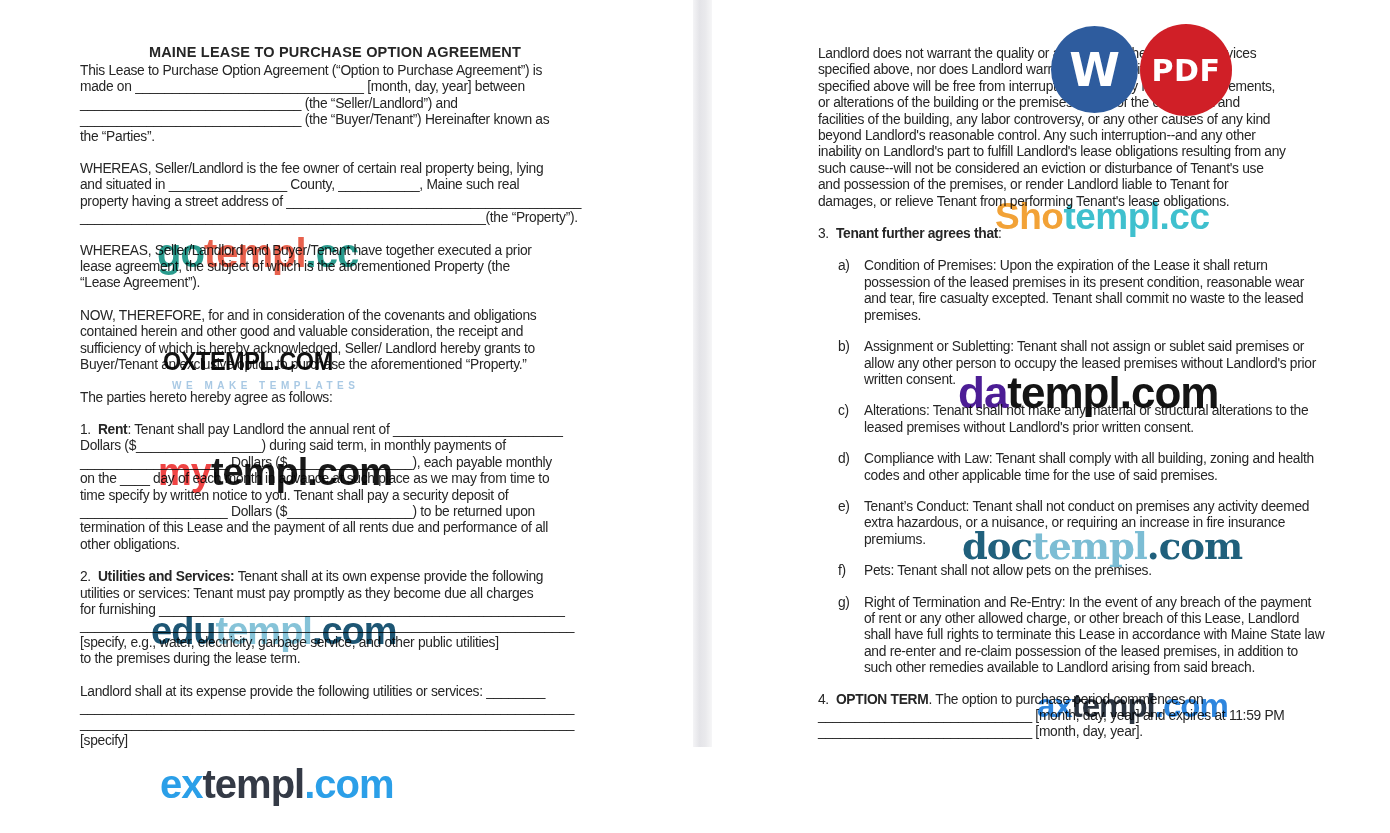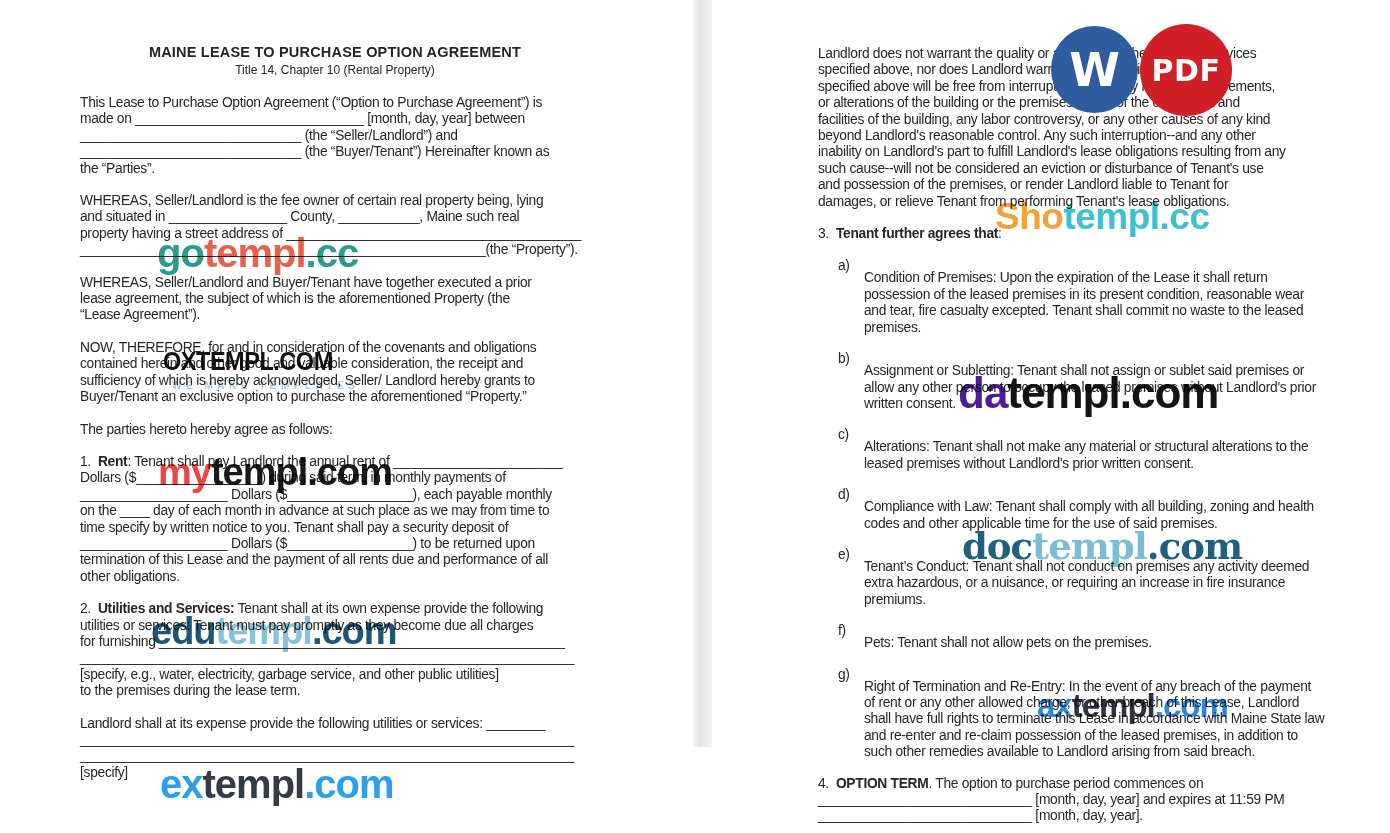--- a/index.html
+++ b/index.html
@@ -20,21 +20,21 @@
   .subtitle{font-size:12px;text-align:center;margin:0 0 18px 0;}
   .para{
     font-size:13.8px;line-height:16.4px;letter-spacing:-0.3px;
     margin:0 0 16px 0;white-space:pre;
   }
   .b{font-weight:bold;}
   .num{margin-right:7px;}
   .items{margin-left:20px;}
   .item{display:flex;gap:8px;margin-bottom:15px;font-size:13.8px;line-height:16.4px;letter-spacing:-0.3px;}
   .item .letter{flex:0 0 18px;}
-  .item .itext{flex:1;margin-top:12px;}
+  .item .itext{flex:1;}
   
   .wm{
     position:absolute;font-weight:bold;white-space:nowrap;
     mix-blend-mode:multiply;letter-spacing:-1px;line-height:1;
   }
   .wm-gotempl{left:157px;top:233px;font-size:40px;font-weight:800;}
   .wm-oxtempl{left:163px;top:349px;font-size:25px;letter-spacing:-.5px;transform:scaleX(.94);transform-origin:left;}
   .wm-oxtagline{left:172px;top:381px;font-size:10px;letter-spacing:4.5px;font-weight:bold;}
   .wm-mytempl{left:158px;top:453px;font-size:38px;font-weight:800;}
   .wm-edutempl{left:151px;top:612px;font-size:38px;font-weight:800;}
@@ -51,21 +51,20 @@
   .badge-word{left:1051px;top:26px;width:87px;height:87px;font-size:46px;z-index:2;}
   .badge-pdf{left:1140px;top:24px;width:92px;height:92px;font-size:30px;letter-spacing:.5px;z-index:3;}
 </style>
 </head>
 <body>
 
 <div class="spread">
 
   <section class="page page1">
     <h1 class="title">MAINE LEASE TO PURCHASE OPTION AGREEMENT</h1>
-    <div class="subtitle">Title 14, Chapter 10 (Rental Property)</div>
     <p class="para">This Lease to Purchase Option Agreement (“Option to Purchase Agreement”) is
 made on _______________________________ [month, day, year] between
 ______________________________ (the “Seller/Landlord”) and
 ______________________________ (the “Buyer/Tenant”) Hereinafter known as
 the “Parties”.</p>
     <p class="para">WHEREAS, Seller/Landlord is the fee owner of certain real property being, lying
 and situated in ________________ County, ___________, Maine such real
 property having a street address of ________________________________________
 _______________________________________________________(the “Property”).</p>
     <p class="para">WHEREAS, Seller/Landlord and Buyer/Tenant have together executed a prior

